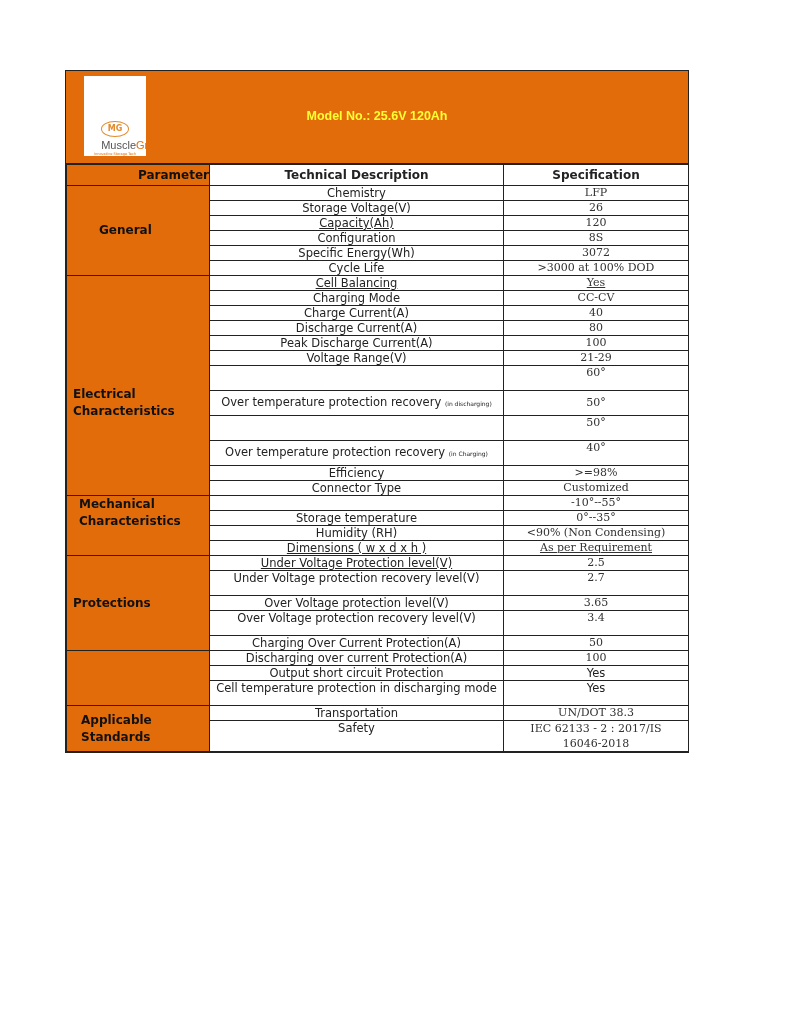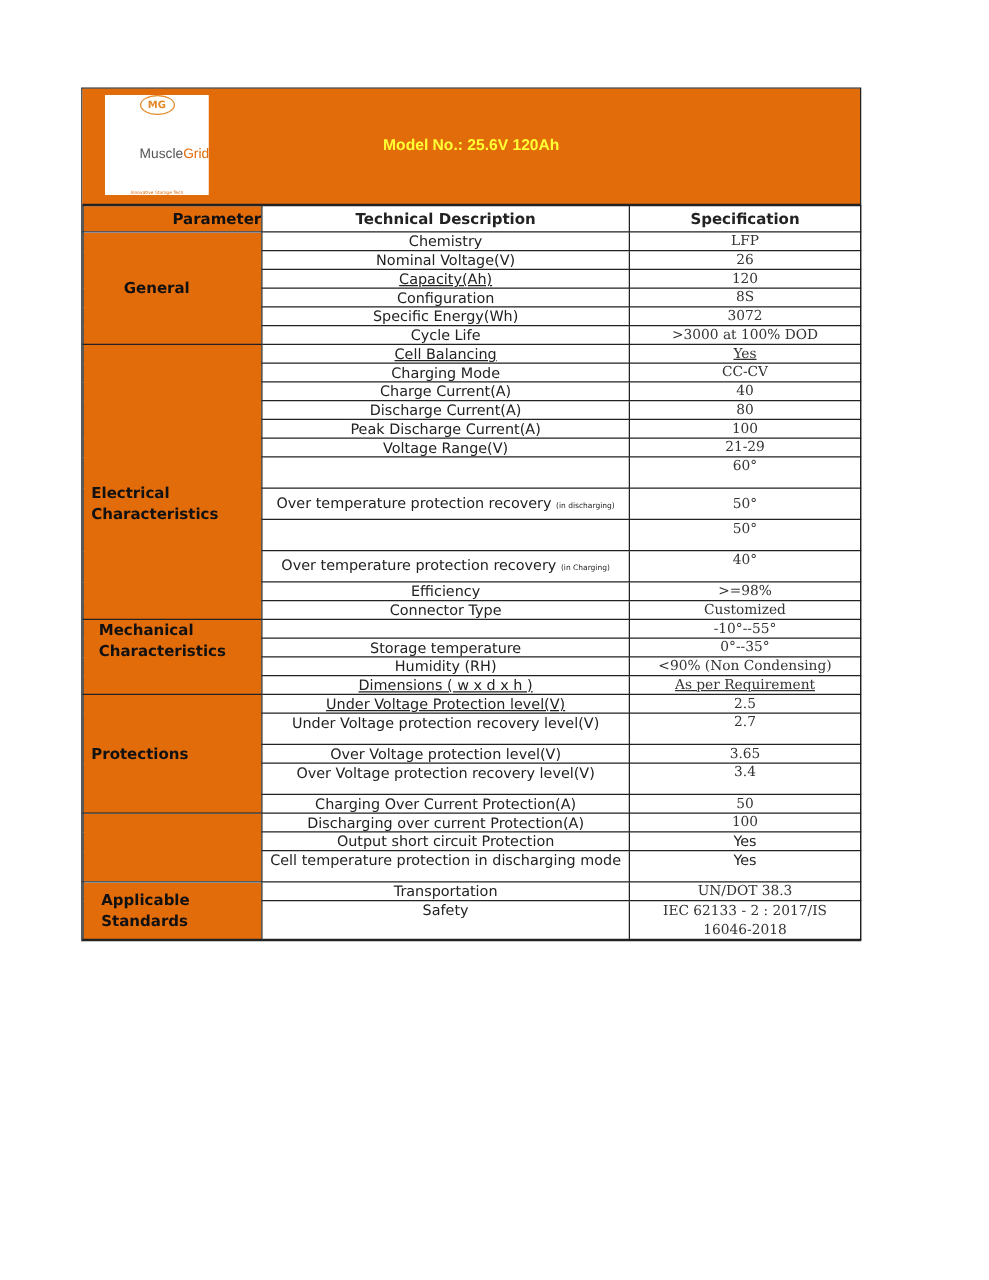--- a/index.html
+++ b/index.html
@@ -1,21 +1,21 @@
 <!DOCTYPE html>
 <html><head>
 <meta charset="utf-8">
 <style>
   html,body{margin:0;padding:0;background:#fff;}
   body{width:791px;height:1024px;position:relative;font-family:"DejaVu Sans",sans-serif;}
   #sheet{position:absolute;left:65px;top:70px;width:624px;border:1.5px solid #222;box-sizing:border-box;}
   .orange{background:#e36c0a;}
   .title{height:18px;border-bottom:1.5px solid #222;text-align:center;font-weight:bold;font-size:13px;line-height:18px;letter-spacing:0.3px;color:#111;}
   .header-band{position:relative;height:92px;border-bottom:1.5px solid #222;}
-  .logo-box{position:absolute;left:18px;top:5px;width:83px;height:80px;background:#fff;display:flex;flex-direction:column;align-items:center;justify-content:space-between;}
+  .logo-box{position:absolute;left:18px;top:5px;width:62px;height:80px;background:#fff;display:flex;flex-direction:column;align-items:center;justify-content:flex-end;}
   .logo-emblem{width:26px;height:14px;border:1.5px solid #e38a2a;border-radius:50%;font-size:8px;line-height:13px;text-align:center;color:#e38a2a;font-weight:bold;}
   .logo-text{font-size:11px;color:#555;margin-top:2px;font-family:"Liberation Sans",sans-serif;padding-left:28px;}
   .logo-text span{color:#e36c0a;}
   .logo-tag{font-size:3.5px;color:#e36c0a;margin-top:1px;}
   .model{position:absolute;left:0;right:0;top:2px;text-align:center;color:#ffff33;font-weight:bold;font-size:12.5px;font-family:"Liberation Sans",sans-serif;margin-top:36px;}
   .desc{position:absolute;right:4px;top:27px;width:270px;text-align:right;font-size:9.5px;line-height:13.5px;color:#111;font-family:"Liberation Sans",sans-serif;}
   table{border-collapse:collapse;width:100%;table-layout:fixed;}
   td{border:1px solid #222;padding:0;text-align:center;font-family:"DejaVu Sans",sans-serif;font-size:11.5px;color:#222;height:14px;line-height:14px;overflow:hidden;white-space:nowrap;}
   td.cat{background:#e36c0a;font-weight:bold;font-size:12px;color:#111;text-align:left;padding-left:6px;white-space:normal;line-height:17px;font-family:"DejaVu Sans",sans-serif;}
   td.cat.center{text-align:right;padding-left:0;}
@@ -51,21 +51,21 @@
       <td>Technical Description</td>
       <td>Specification</td>
     </tr>
 
     <tr>
       <td class="cat" rowspan="6" style="padding-left:32px">General</td>
       <td>Chemistry</td>
       <td class="spec">LFP</td>
     </tr>
     <tr>
-          <td>Nominal Voltage(V)</td>
+          <td>Storage Voltage(V)</td>
           <td class="spec">26</td>
         </tr>
     <tr>
           <td class="u">Capacity(Ah)</td>
           <td class="spec">120</td>
         </tr>
     <tr>
           <td>Configuration</td>
           <td class="spec">8S</td>
         </tr>

